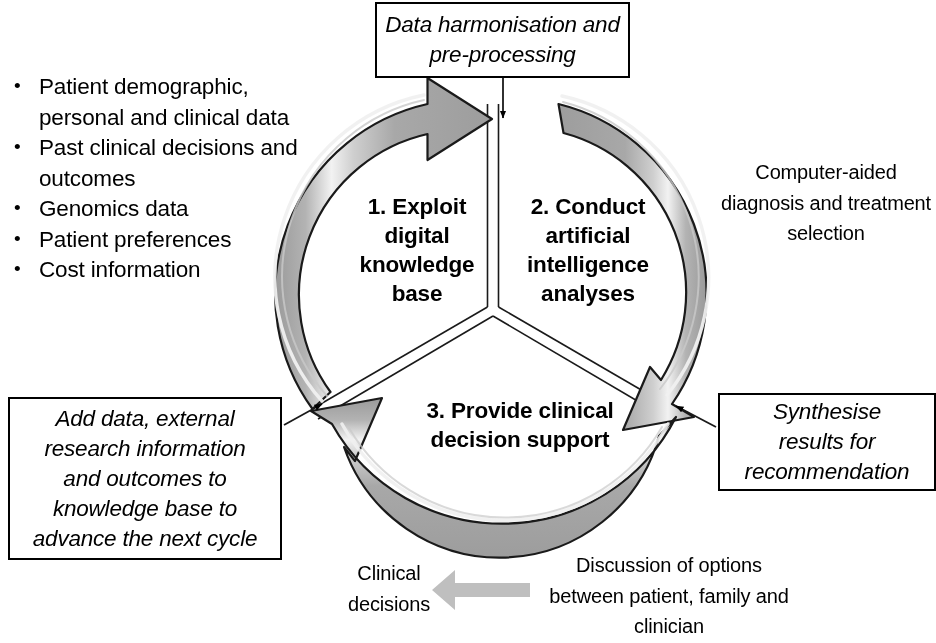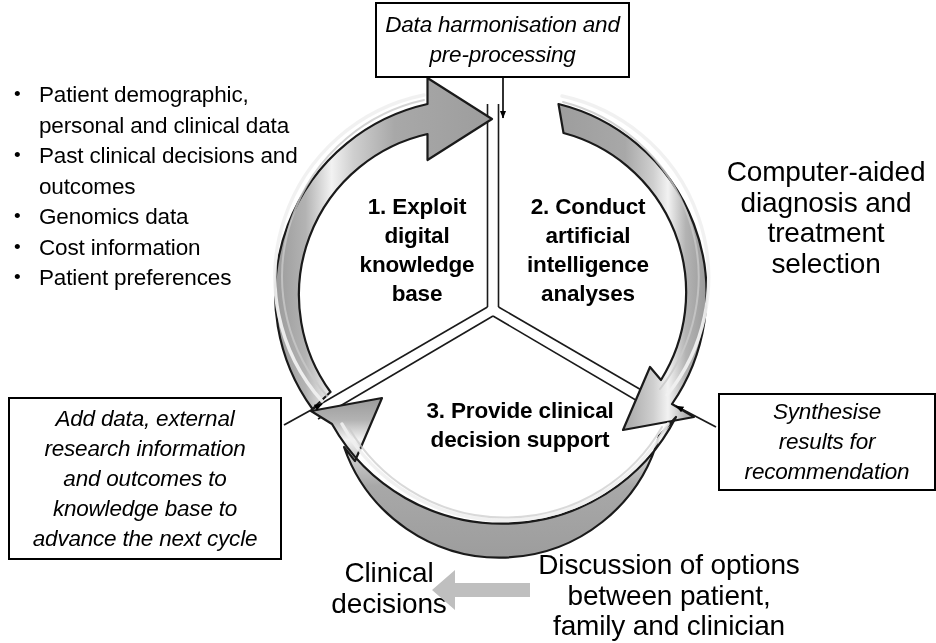--- a/index.html
+++ b/index.html
@@ -16,21 +16,21 @@
     width: 936px;
     height: 643px;
     background: #ffffff;
     overflow: hidden;
   }
 
   
   #bullet-list {
     position: absolute;
     left: 8px;
-    top: 80px;
+    top: 72px;
     width: 322px;
   }
   #bullet-list ul {
     list-style: none;
     margin: 0;
     padding: 0;
   }
   #bullet-list li {
     position: relative;
     padding-left: 31px;
@@ -42,21 +42,21 @@
     content: "\2022";
     position: absolute;
     left: 6px;
     top: -1px;
     font-size: 19px;
   }
 
   
   .plain-text {
     position: absolute;
-    font-size: 28px;
+    font-size: 20px;
     line-height: 30.5px;
     text-align: center;
     letter-spacing: -0.15px;
   }
   #cad-text {
     left: 718px;
     top: 157px;
     width: 216px;
   }
   #clinical-decision-text {
@@ -148,22 +148,22 @@
 </head>
 <body>
 
 <div id="canvas">
 
   <div id="bullet-list">
     <ul>
       <li>Patient demographic, personal and clinical data</li>
       <li>Past clinical decisions and outcomes</li>
       <li>Genomics data</li>
+      <li>Patient preferences</li>
       <li>Cost information</li>
-      <li>Patient preferences</li>
     </ul>
   </div>
 
   <div class="callout" id="callout-top">
     <span>Data harmonisation and pre-processing</span>
   </div>
 
   <div class="callout" id="callout-left">
     <span>Add data, external research information and outcomes to knowledge base to advance the next cycle</span>
   </div>

